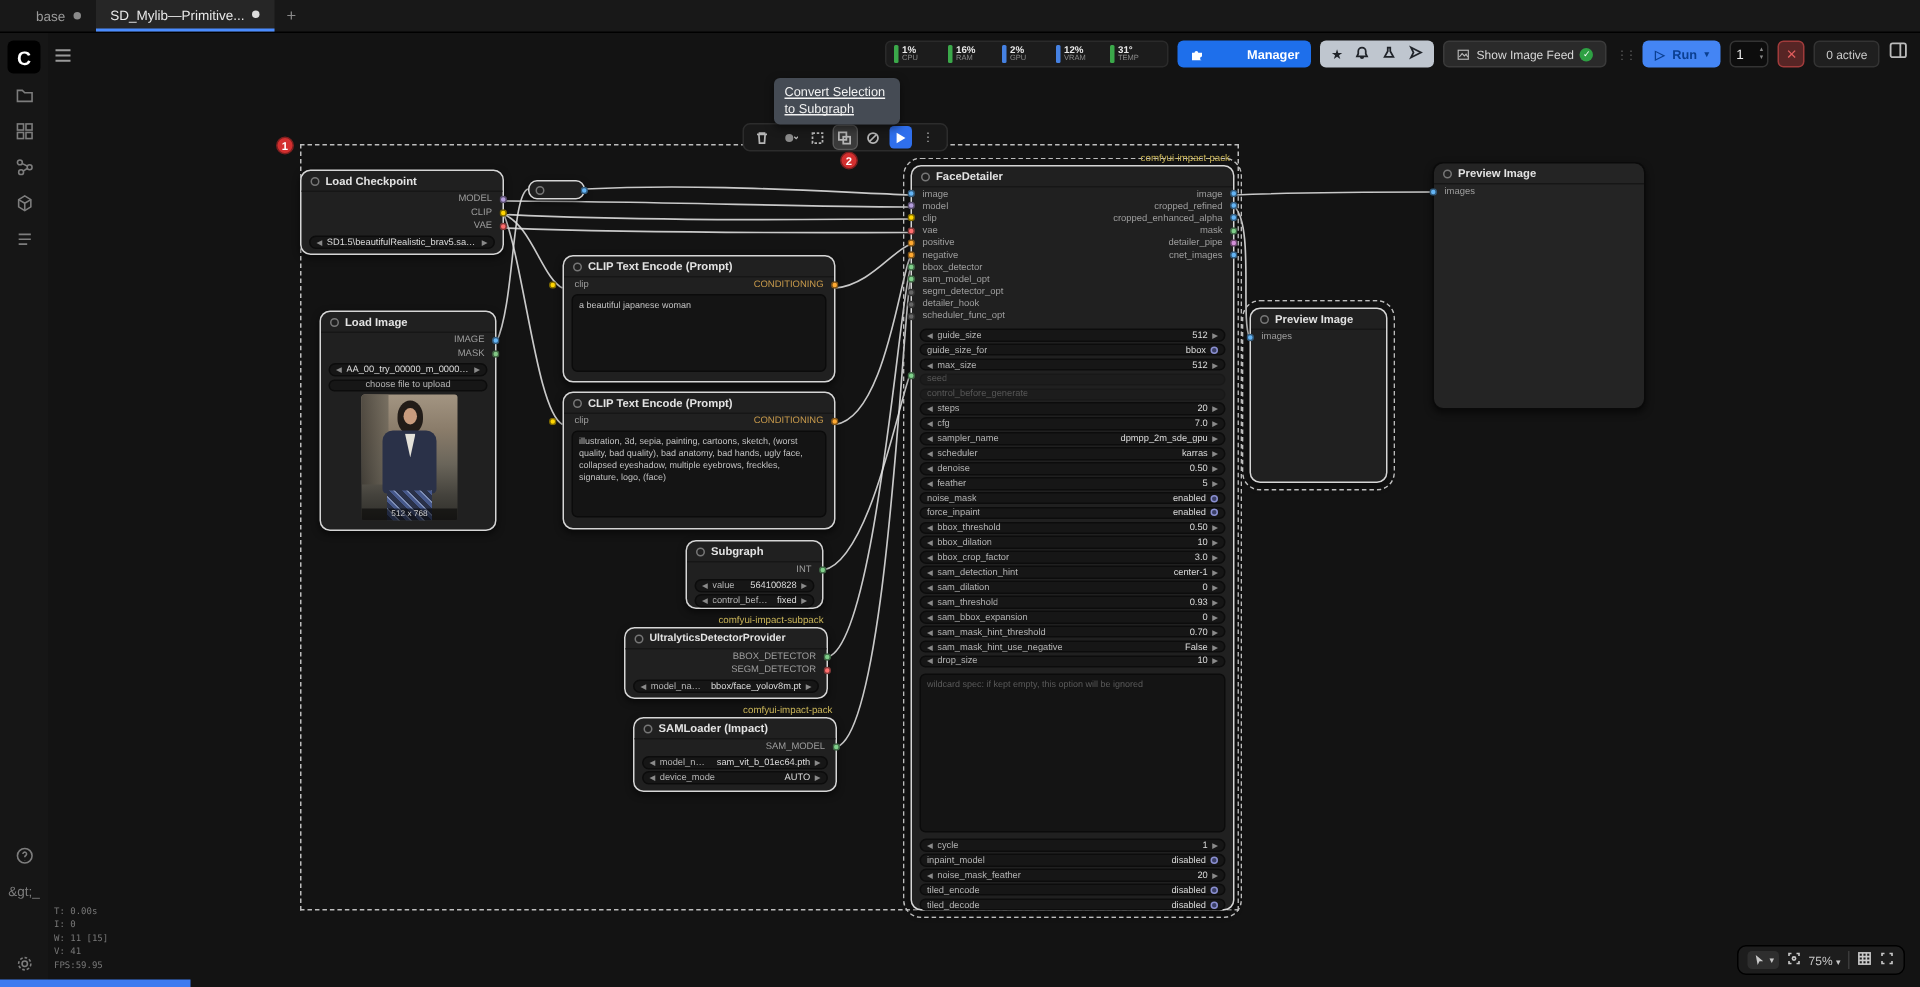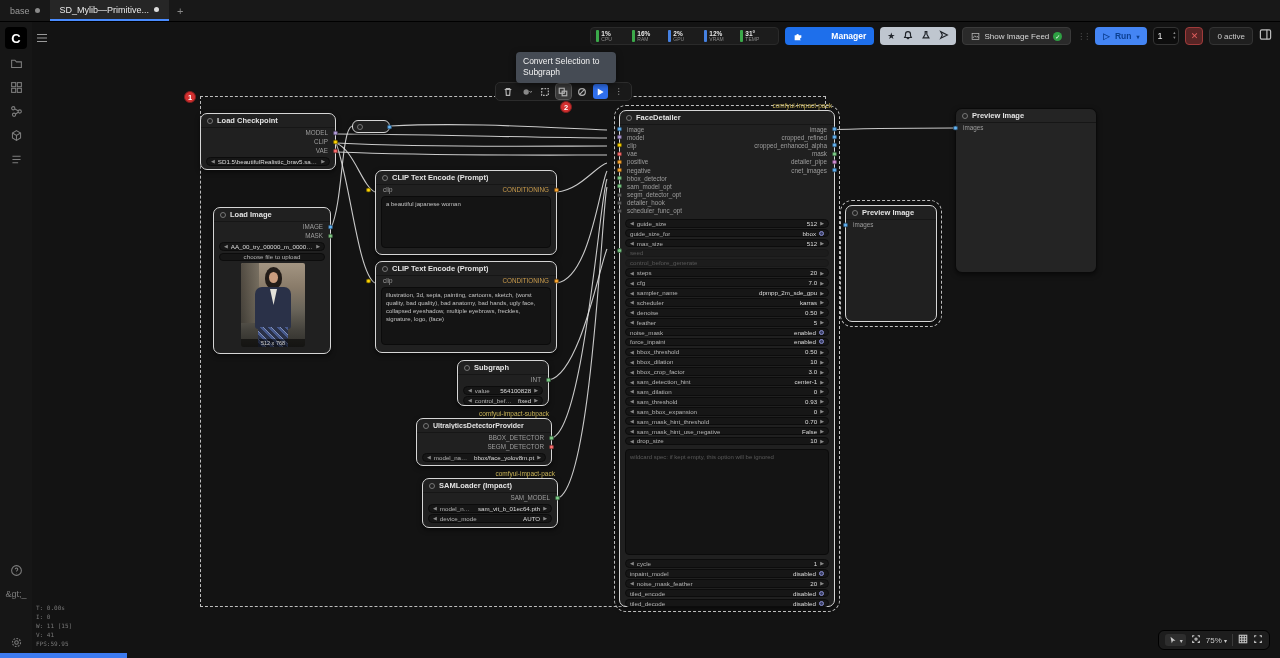--- a/index.html
+++ b/index.html
@@ -2,21 +2,21 @@
 <html><head>
 <meta charset="utf-8">
 <style>
   * { margin:0; padding:0; box-sizing:border-box; }
   html,body { width:1280px; height:658px; overflow:hidden; background:#131313;
     font-family:"Liberation Sans", sans-serif; color:#ddd; }
   .abs { position:absolute; }
 
   
   #tabbar { position:absolute; left:0; top:0; width:1280px; height:22px; background:#181818;
-    border-bottom:1px solid #000; display:flex; align-items:stretch; z-index:50; }
+    border-bottom:1px solid #000; display:flex; align-items:stretch; z-index:50;padding-left:14px; }
   .tab { display:flex; align-items:center; gap:5px; padding:0 10px; font-size:9px; color:#9a9a9a; }
   .tab .tabdot { width:5px; height:5px; border-radius:50%; background:#8a8a8a; }
   .tab.active { background:#262626; color:#e8e8e8; border-bottom:2px solid #4a8cff; }
   .tab.active .tabdot { background:#dcdcdc; }
   .newtab { display:flex; align-items:center; padding:0 8px; color:#8a8a8a; font-size:11px; }
 
   
   #sidebar { position:absolute; left:0; top:22px; width:32px; height:636px; background:#161616; z-index:40; }
   .logo { position:absolute; left:5px; top:5px; width:22px; height:22px; background:#000; border-radius:4px;
     color:#fff; font-weight:bold; font-size:13px; display:flex; align-items:center; justify-content:center; }
@@ -28,21 +28,21 @@
   #canvas { position:absolute; left:32px; top:22px; right:0; bottom:0; background:#131313; }
   #links { position:absolute; left:0; top:0; width:1280px; height:658px; z-index:1; pointer-events:none; }
   #links path { stroke:#e3e3e3; stroke-width:1.1; fill:none; opacity:.88; }
 
   .selrect { position:absolute; border:1px dashed #bdbdbd; z-index:0; }
 
   
   .node { position:absolute; background:#202020; border:1px solid #0a0a0a; border-radius:7px;
     z-index:2; box-shadow:0 2px 5px rgba(0,0,0,.55); }
   .node.selected { border-color:#d6d6d6; }
-  .node.dashed { outline:1px dashed #bdbdbd; outline-offset:4px;margin-left:12px; }
+  .node.dashed { outline:1px dashed #bdbdbd; outline-offset:4px; }
   .nheader { height:14px; display:flex; align-items:center; gap:4px; padding:0 6px;
     border-bottom:1px solid #161616; }
   .cdot { width:6px; height:6px; border-radius:50%; border:1px solid #777; flex:0 0 auto; }
   .ntitle { font-size:7.5px; font-weight:bold; color:#e3e3e3; white-space:nowrap; overflow:hidden; }
   .nbadge { position:absolute; right:2px; top:-9px; font-size:6.5px; color:#c9b458; white-space:nowrap; }
 
   .prow { position:relative; height:9px; display:flex; align-items:center; padding:0 7px;
     font-size:6.3px; color:#9e9e9e; }
   .prow.out { justify-content:flex-end; }
   .pdot { width:5px; height:5px; border-radius:50%; position:absolute; top:50%; transform:translateY(-50%);
@@ -90,23 +90,23 @@
   #reroute { left:352px; top:120px; width:38px; height:13px; border-radius:6px; display:flex;
     align-items:center; padding:0 4px; }
   #reroute .pdot { right:-3px; }
 
   
   .annot { position:absolute; width:12px; height:12px; border-radius:50%; background:#d32f2f;
     color:#fff; font-size:7.5px; font-weight:bold; display:flex; align-items:center; justify-content:center;
     z-index:30; border:1px solid #7d1f1f; }
 
   
-  #tooltip { position:absolute; left:516px; top:52px; width:100px; background:#454b54; color:#f2f2f2;
+  #tooltip { position:absolute; left:516px; top:52px; width:84px; background:#454b54; color:#f2f2f2;
     border-radius:4px; padding:4px 7px; font-size:8.5px; line-height:1.35; z-index:60;
-    box-shadow:0 2px 6px rgba(0,0,0,.5); }
+    box-shadow:0 2px 6px rgba(0,0,0,.5);text-decoration:underline; }
   #seltoolbar { position:absolute; left:495px; top:82px; width:137px; height:19px; background:#191919;
     border:1px solid #2c2c2c; border-radius:5px; display:flex; align-items:center; justify-content:space-around;
     padding:0 3px; z-index:55; }
   #seltoolbar .tbi { width:15px; height:15px; border-radius:3px; display:flex; align-items:center;
     justify-content:center; color:#b5b5b5; font-size:8px; }
   #seltoolbar .tbi svg { width:10px; height:10px; stroke:#b5b5b5; fill:none; stroke-width:1.4; }
   #seltoolbar .tbi.sel { background:#3a3a3a; outline:1px solid #5a5a5a; }
   #seltoolbar .tbi.play { background:#2f6fed; }
   #seltoolbar .tbi.play svg { stroke:#fff; fill:#fff; }
 

